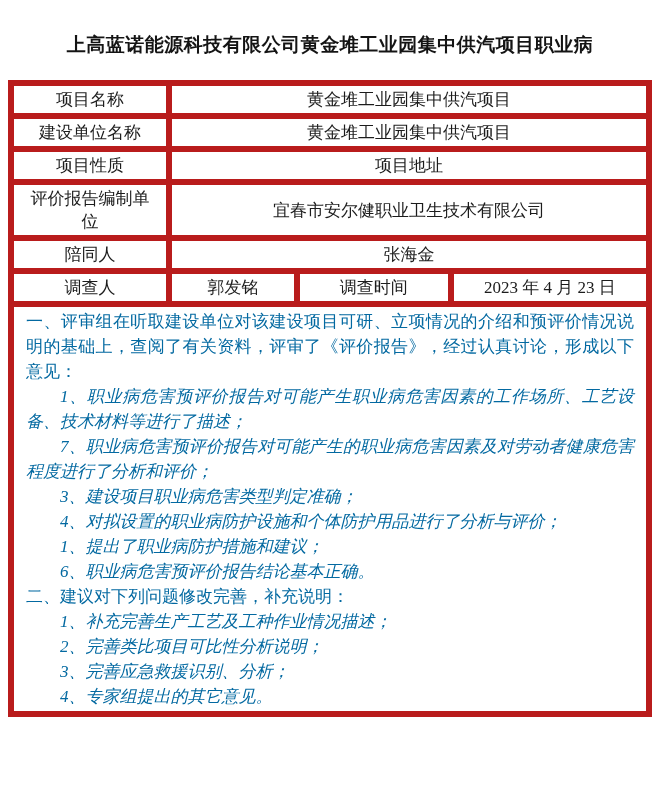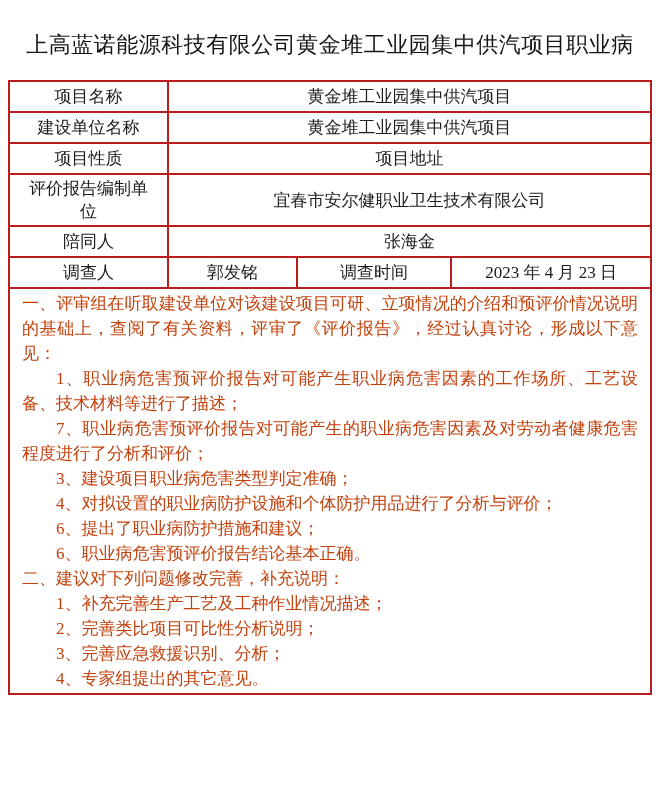--- a/index.html
+++ b/index.html
@@ -11,55 +11,55 @@
   .page {
     width: 660px;
     height: 806px;
     background: #ffffff;
     overflow: hidden;
     position: relative;
   }
   .page-title {
     padding: 24px 14px 14px 14px;
     text-align: center;
-    font-size: 22px;
-    font-weight: normal;
+    font-size: 19px;
+    font-weight: bold;
     line-height: 42px;
     letter-spacing: 0.5px;
     color: #141414;
   }
   table.info-table {
     width: 644px;
     margin: 0 auto;
     border-collapse: collapse;
     table-layout: fixed;
   }
   table.info-table td {
-    border: 2px solid #b91c1c;
+    border: 6px solid #b91c1c;
     font-size: 17px;
     text-align: center;
     vertical-align: middle;
     height: 31px;
     padding: 2px 12px;
     color: #1c1c1c;
   }
   td.cell-label { }
   td.opinion-cell {
     text-align: left;
     vertical-align: top;
     padding: 4px 9px 40px 9px;
     height: 393px;
   }
   .opinion-cell p {
     font-size: 17px;
     line-height: 25px;
     text-align: justify;
-    color: #c2410c;
+    color: #0369a1;
   }
-  .opinion-cell p.indent { text-indent: 2em; }
+  .opinion-cell p.indent { text-indent: 2em; font-style: italic; }
 </style>
 </head>
 <body>
 
 <div class="page">
 
   <h1 class="page-title">
     <span>上高蓝诺能源科技有限公司黄金堆工业园集中供汽项目职业病</span><br>
   </h1>
 
@@ -97,21 +97,21 @@
         <td>调查时间</td>
         <td>2023 年 4 月 23 日</td>
       </tr>
       <tr>
         <td colspan="4" class="opinion-cell">
           <p>一、评审组在听取建设单位对该建设项目可研、立项情况的介绍和预评价情况说明的基础上，查阅了有关资料，评审了《评价报告》，经过认真讨论，形成以下意见：</p>
           <p class="indent">1、职业病危害预评价报告对可能产生职业病危害因素的工作场所、工艺设备、技术材料等进行了描述；</p>
           <p class="indent">7、职业病危害预评价报告对可能产生的职业病危害因素及对劳动者健康危害程度进行了分析和评价；</p>
           <p class="indent">3、建设项目职业病危害类型判定准确；</p>
           <p class="indent">4、对拟设置的职业病防护设施和个体防护用品进行了分析与评价；</p>
-          <p class="indent">6、提出了职业病防护措施和建议；</p>
+          <p class="indent">1、提出了职业病防护措施和建议；</p>
           <p class="indent">6、职业病危害预评价报告结论基本正确。</p>
           <p>二、建议对下列问题修改完善，补充说明：</p>
           <p class="indent">1、补充完善生产工艺及工种作业情况描述；</p>
           <p class="indent">2、完善类比项目可比性分析说明；</p>
           <p class="indent">3、完善应急救援识别、分析；</p>
           <p class="indent">4、专家组提出的其它意见。</p>
 
         </td>
       </tr>
     </tbody>

